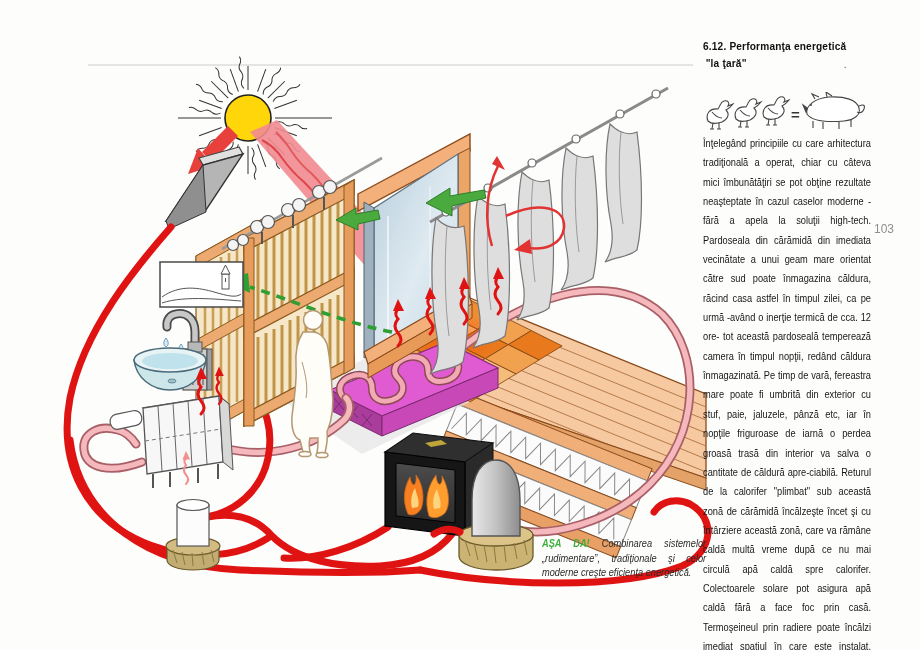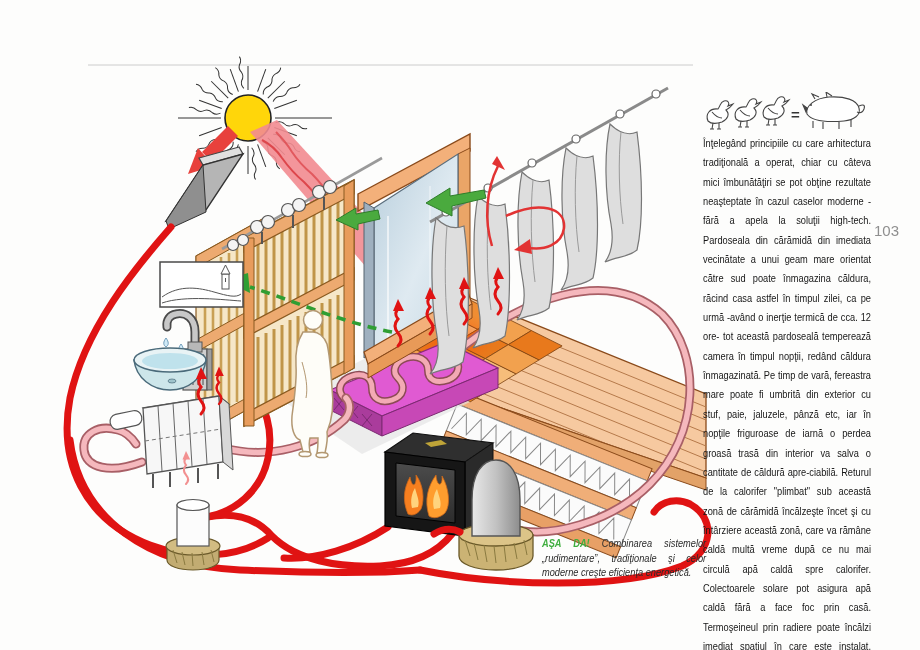--- a/index.html
+++ b/index.html
@@ -8,21 +8,21 @@
   .illu{position:absolute;left:0;top:0;width:920px;height:650px;}
   .col{position:absolute;left:703px;top:38px;width:200px;}
   .hding{font-weight:bold;font-size:11.5px;line-height:17px;letter-spacing:.2px;
          width:196px;transform:scaleX(.88);transform-origin:top left;color:#111;position:relative;}
   .hding .l2{padding-left:3px;}
   .hmark{position:absolute;left:160px;top:18px;color:#555;font-weight:normal;}
   .equiv{position:absolute;left:703px;top:92px;}
   .bodytxt{position:absolute;left:703px;top:134px;width:196px;transform:scaleX(.857);
            transform-origin:top left;font-size:10.8px;line-height:19.35px;text-align:justify;
            color:#161616;}
-  .pagenum{position:absolute;left:874px;top:222px;font-size:15px;color:#8f8f8f;}
+  .pagenum{position:absolute;left:874px;top:222px;font-size:12px;color:#8f8f8f;}
   .caption{position:absolute;left:542px;top:536px;width:192px;transform:scaleX(.855);
            transform-origin:top left;font-style:italic;font-size:10.8px;line-height:14.6px;
            text-align:justify;color:#2b2b2b;}
   .caption .hl{font-weight:bold;font-style:italic;}
 </style>
 </head>
 <body>
 
 <div class="page">
 
@@ -429,20 +429,27 @@
       <use href="#heat-squiggle" transform="translate(464,284)" color="#e01313"></use>
       <use href="#heat-squiggle" transform="translate(498,274)" color="#e01313"></use>
       <use href="#heat-squiggle" transform="translate(201,374)" color="#e01313"></use>
       <use href="#heat-squiggle" transform="translate(219,372) scale(.8)" color="#e01313"></use>
       <use href="#heat-squiggle" transform="translate(186,456) scale(.7)" color="#f29090"></use>
     </g>
   </svg>
 
   <div class="caption"><span class="hl" style="color:#3fae3f">AŞA  DA! </span><span> Combinarea sistemelor „rudimentare”, tradiţionale şi celor moderne  creşte eficienţa energetică.</span></div>
 
+  <div class="col">
+    <div class="hding">
+      <div>6.12.  Performanţa  energetică</div>
+      <div class="l2">"la ţară"</div>
+      <span class="hmark">.</span>
+    </div>
+  </div>
 
   <svg class="equiv" width="168" height="46" viewBox="0 0 168 46">
     <use href="#goose" transform="translate(2,8)"></use>
     <use href="#goose" transform="translate(30,6)"></use>
     <use href="#goose" transform="translate(58,4)"></use>
     <text x="88" y="28" font-size="15" font-weight="bold" fill="#333" font-family="Liberation Sans, sans-serif">=</text>
     <g stroke="#444" stroke-width="1.1" fill="#fff">
       <path d="M104,22 C102,14 112,6 126,5 C142,4 154,8 156,16 C158,23 151,28 141,29 C129,30 110,31 104,22 Z"></path>
       <path d="M104,16 L100,13 L103,20 Z" fill="#444"></path>
       <path d="M112,7 l-3,-5 l7,3 M124,5 l-1,-5 l6,4" fill="none"></path>

